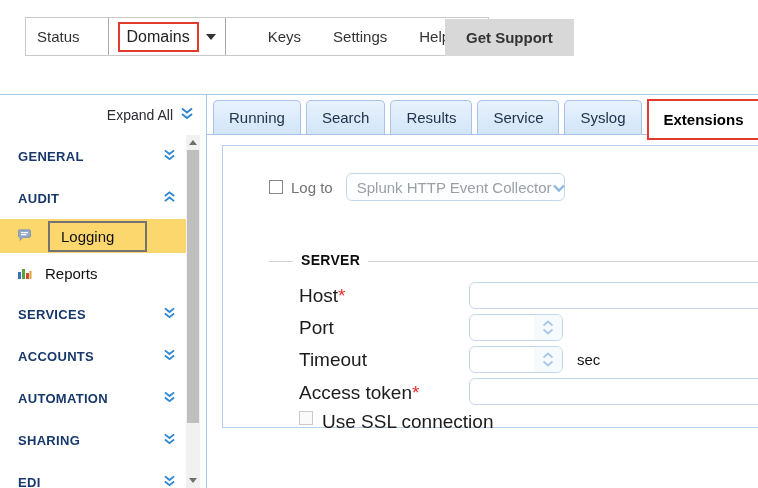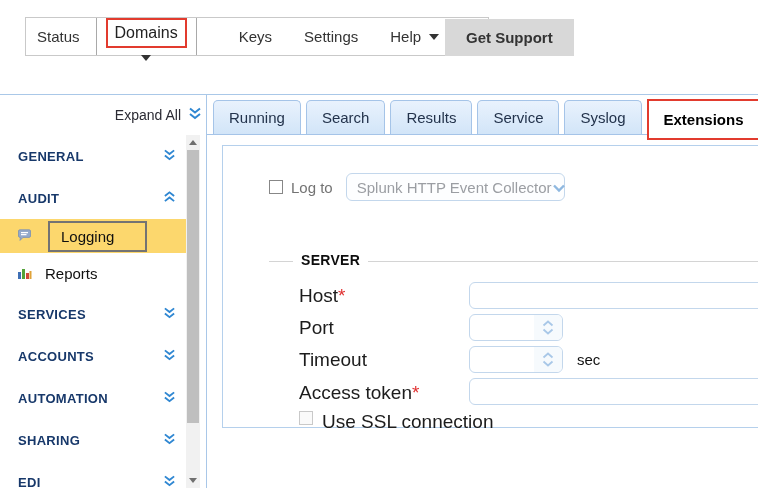--- a/index.html
+++ b/index.html
@@ -13,39 +13,39 @@
     position:absolute; left:25px; top:17px; width:464px; height:39px;
     border:1px solid #c9c9c9; background:#fff; display:flex; align-items:stretch;
   }
   .nav-item {
     display:flex; align-items:center; padding:0 16px; font-size:15px; color:#333;
     cursor:pointer; white-space:nowrap;
   }
   .nav-item.first { padding-left:11px; }
   .nav-cell {
     display:flex; align-items:center; gap:7px; padding:0 9px;
-    border-left:1px solid #a9a9a9; border-right:1px solid #a9a9a9; flex-direction:column;
+    border-left:1px solid #a9a9a9; border-right:1px solid #a9a9a9; margin-left:12px;
   }
   .nav-gap { width:26px; }
   .redbox-inline { border:2px solid #e23b2e; padding:4px 7px; }
   .caret-down {
     width:0; height:0; border-left:5px solid transparent; border-right:5px solid transparent;
     border-top:6px solid #333; display:inline-block;
   }
   .support-btn {
     position:absolute; left:445px; top:19px; height:37px; padding:0 21px;
     background:#d8d8d8; border:none; font-family:inherit; font-size:15px;
     font-weight:bold; color:#333; cursor:pointer;
   }
   .header-rule { position:absolute; left:0; top:94px; width:758px; height:1px; background:#aac8e8; }
 
   
   .sidebar { position:absolute; left:0; top:95px; width:206px; height:393px; background:#fff; }
   .expand-all {
-    position:absolute; top:12px; right:4px; display:flex; align-items:center; gap:7px;
+    position:absolute; top:12px; right:12px; display:flex; align-items:center; gap:7px;
     font-size:14px; color:#2a2a33; cursor:pointer;
   }
   .side-menu { position:absolute; top:40px; left:0; width:186px; }
   .cat {
     position:relative; height:42px; display:flex; align-items:center; padding-left:18px;
     font-size:13px; font-weight:bold; color:#17386a; letter-spacing:.3px; cursor:pointer;
   }
   .cat .chev { position:absolute; right:10px; }
   .side-item {
     position:relative; height:34px; display:flex; align-items:center; padding-left:17px;

